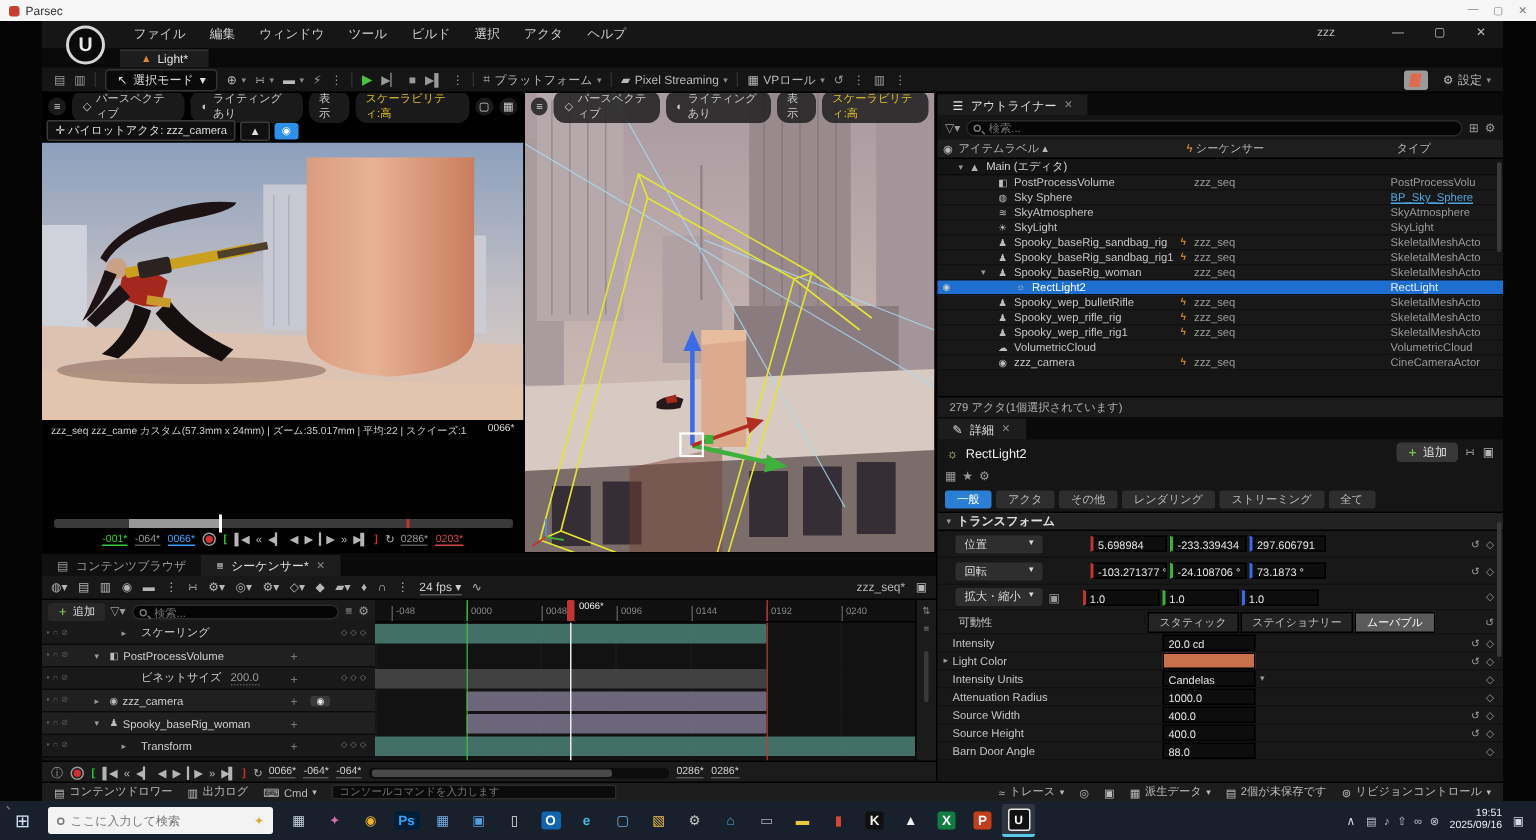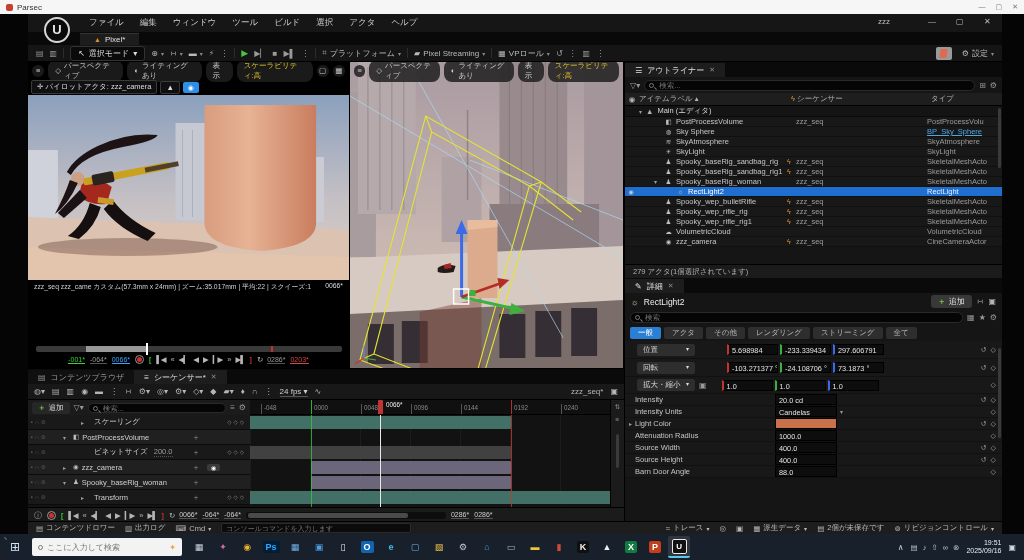--- a/index.html
+++ b/index.html
@@ -183,21 +183,21 @@
         <span class="mi">ヘルプ</span>
       </div>
     <span class="wt abs" style="left:850px">zzz</span>
     <span class="wt abs" style="left:900px">—</span>
     <span class="wt abs" style="left:928px">▢</span>
     <span class="wt abs" style="left:956px">✕</span>
 
     <div class="tabrow">
       <div class="maintab">
         <span class="flame">▲</span>
-        <span>Pixel*</span>
+        <span>Light*</span>
       </div>
     </div>
 
     <div class="toolbar">
       <span class="dimg">▤</span>
       <span class="dimg">▥</span>
       <span class="sep"></span>
       <div class="selmode">
         <span>↖</span>
         <span>選択モード</span>
@@ -696,34 +696,37 @@
         <span style="color:#e8d9a0">☼</span>
         <span>RectLight2</span>
         <span class="addbtn">
             <span class="pl">＋</span>
             <span>追加</span>
           </span>
         <span class="dico">∺</span>
         <span class="dico">▣</span>
       </div>
       <div class="srow" style="height:15px">
-        <span class="sin"><i class="mag"></i><input placeholder="検索" style=""></span>
         <span class="dimg">▦</span>
         <span class="dimg">★</span>
         <span class="dimg">⚙</span>
       </div>
       <div class="ftabs">
 
       <span class="ftab on">一般</span>
           <span class="ftab">アクタ</span>
           <span class="ftab">その他</span>
           <span class="ftab">レンダリング</span>
           <span class="ftab">ストリーミング</span>
           <span class="ftab">全て</span>
         </div>
+      <div class="dsec">
+          <span style="font-size:6px;color:#999">▾</span>
+          <span>トランスフォーム</span>
+        </div>
       <div class="drow" style="height:18px">
         <span class="labbtn">
             <span>位置</span>
             <span class="car" style="font-size:6px">▾</span>
           </span>
         <span style="margin-left:32px" class="row">
           <span class="vbox bxr">5.698984</span>
           <span class="vbox bxg" style="margin-left:2px">-233.339434</span>
           <span class="vbox bxb" style="margin-left:2px">297.606791</span>
         </span>
@@ -753,53 +756,65 @@
             <span class="car" style="font-size:6px">▾</span>
           </span>
         <span class="dimg" style="margin-left:4px">▣</span>
         <span style="margin-left:15px" class="row">
           <span class="vbox bxr">1.0</span>
           <span class="vbox bxg" style="margin-left:2px">1.0</span>
           <span class="vbox bxb" style="margin-left:2px">1.0</span>
         </span>
         <span class="rst">
             <span>◇</span>
+          </span>
+      </div>
+      <div class="drow" style="height:16px">
+        <span class="lab">可動性</span>
+        <span class="seg3">
+
+        <span class="sb">スタティック</span>
+            <span class="sb">ステイショナリー</span>
+            <span class="sb on">ムーバブル</span>
+          </span>
+        <span class="rst">
+            <span>↺</span>
           </span>
       </div>
       <div>
 
           <div class="drow lrow">
             <span class="exp" style="width:8px;padding-left:4px;font-size:6px;color:#999"></span>
             <span class="lab" style="width:142px;padding-left:2px">Intensity</span>
             <span class="vbox vb2">20.0 cd</span>
             <span class="car" style="font-size:6px;margin-left:3px;color:#999"></span>
             <span class="rst">
               <span class="r0 vis3">↺</span>
               <span>◇</span>
             </span>
           </div>
 
           <div class="drow lrow">
+            <span class="exp vis" style="width:8px;padding-left:4px;font-size:6px;color:#999">▸</span>
+            <span class="lab" style="width:142px;padding-left:2px">Light Color</span>
+            <span class="vbox vb2" style="background-color: rgb(201, 113, 74);"></span>
+            <span class="car" style="font-size:6px;margin-left:3px;color:#999"></span>
+            <span class="rst">
+              <span class="r0 vis3">↺</span>
+              <span>◇</span>
+            </span>
+          </div>
+
+          <div class="drow lrow">
             <span class="exp" style="width:8px;padding-left:4px;font-size:6px;color:#999"></span>
             <span class="lab" style="width:142px;padding-left:2px">Intensity Units</span>
             <span class="vbox vb2">Candelas</span>
             <span class="car vis2" style="font-size:6px;margin-left:3px;color:#999">▾</span>
             <span class="rst">
               <span class="r0"></span>
-              <span>◇</span>
-            </span>
-          </div>
-
-          <div class="drow lrow">
-            <span class="exp vis" style="width:8px;padding-left:4px;font-size:6px;color:#999">▸</span>
-            <span class="lab" style="width:142px;padding-left:2px">Light Color</span>
-            <span class="vbox vb2" style="background-color: rgb(201, 113, 74);"></span>
-            <span class="car" style="font-size:6px;margin-left:3px;color:#999"></span>
-            <span class="rst">
-              <span class="r0 vis3">↺</span>
               <span>◇</span>
             </span>
           </div>
 
           <div class="drow lrow">
             <span class="exp" style="width:8px;padding-left:4px;font-size:6px;color:#999"></span>
             <span class="lab" style="width:142px;padding-left:2px">Attenuation Radius</span>
             <span class="vbox vb2">1000.0</span>
             <span class="car" style="font-size:6px;margin-left:3px;color:#999"></span>
             <span class="rst">

